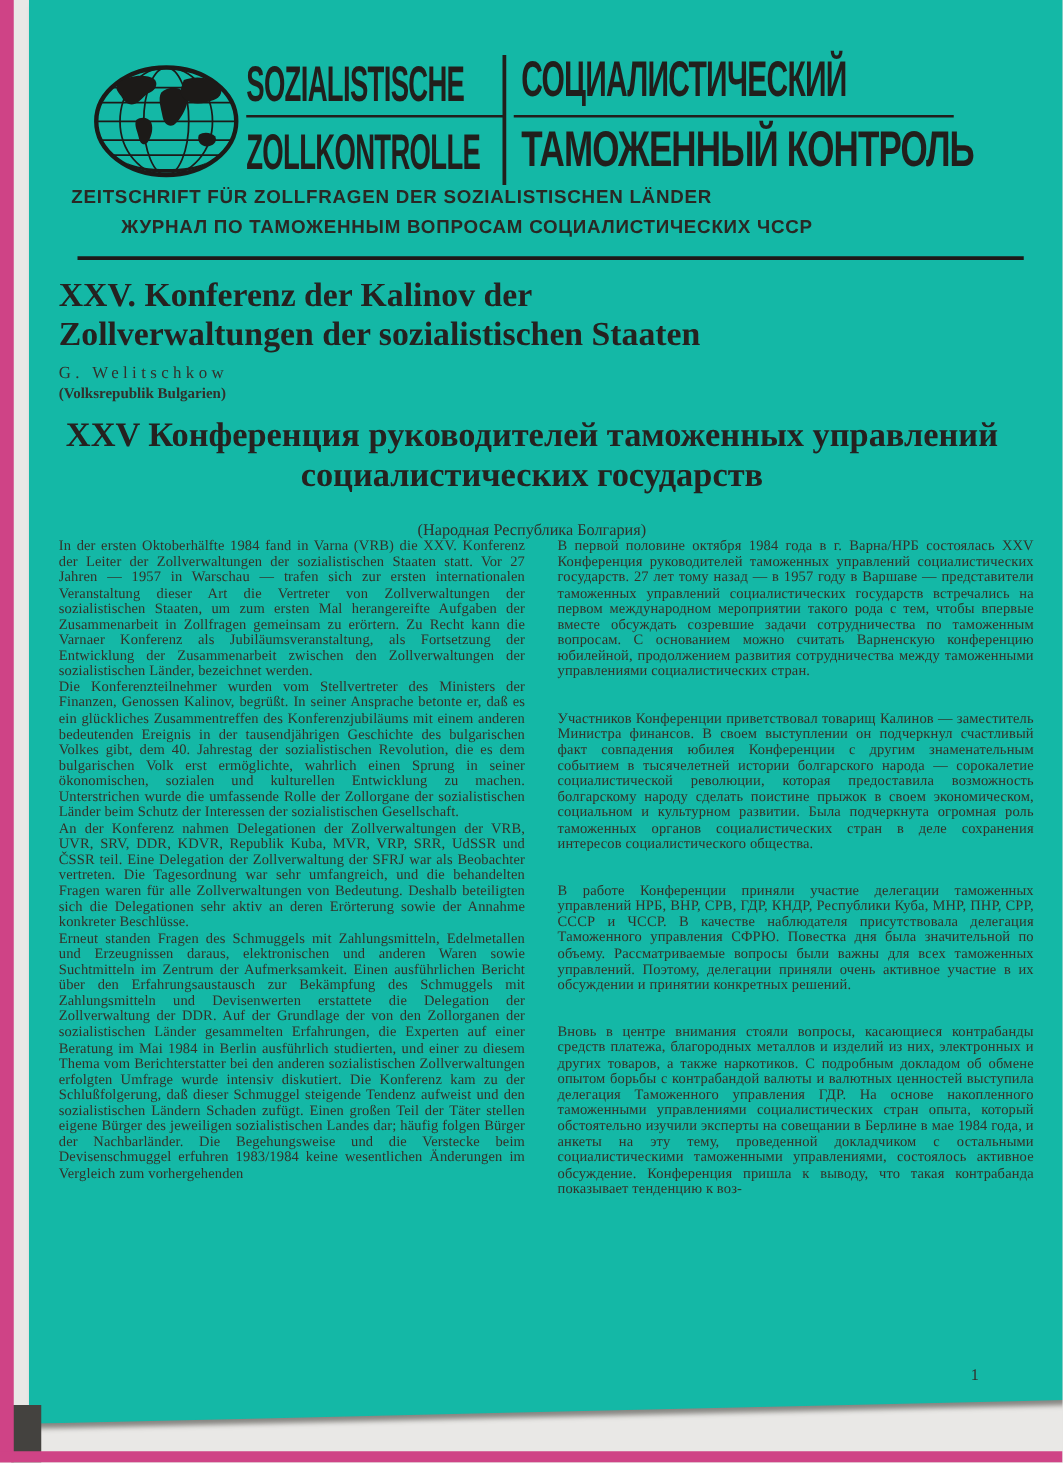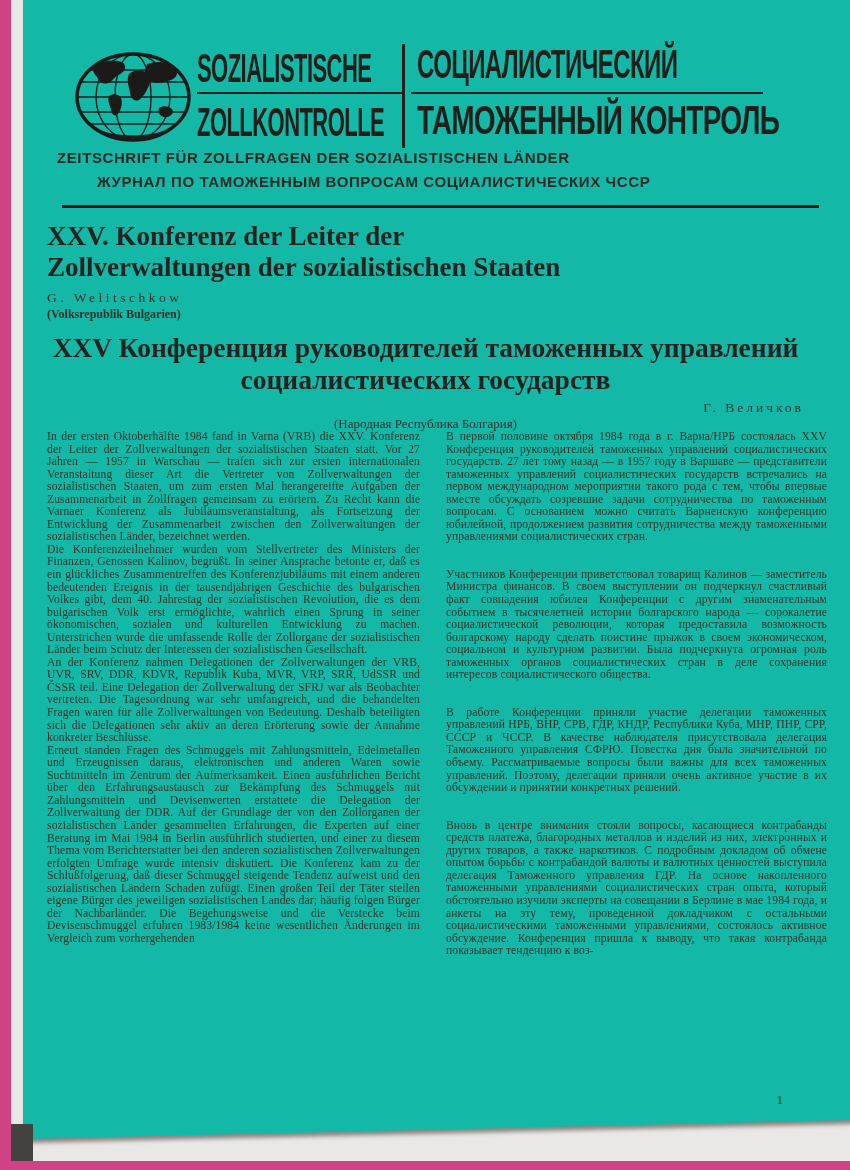--- a/index.html
+++ b/index.html
@@ -86,31 +86,30 @@
     <div class="mast-line mast-ru2">ТАМОЖЕННЫЙ КОНТРОЛЬ</div>
     <div class="mast-div-v"></div>
     <div class="mast-div-h1"></div>
     <div class="mast-div-h2"></div>
 
     <div class="subtitle subtitle-de">ZEITSCHRIFT FÜR ZOLLFRAGEN DER SOZIALISTISCHEN LÄNDER</div>
     <div class="subtitle subtitle-ru">ЖУРНАЛ ПО ТАМОЖЕННЫМ ВОПРОСАМ СОЦИАЛИСТИЧЕСКИХ ЧССР</div>
     <div class="main-rule"></div>
 
     <div class="title-de">
-      <span>XXV. Konferenz der Leiter der</span><br>
+      <span>XXV. Konferenz der Kalinov der</span><br>
       <span>Zollverwaltungen der sozialistischen Staaten</span>
     </div>
     <div class="author-de">G. Welitschkow</div>
     <div class="affil-de">(Volksrepublik Bulgarien)</div>
 
     <div class="title-ru">
       <span>XXV Конференция руководителей таможенных управлений</span><br>
       <span>социалистических государств</span>
     </div>
-    <div class="author-ru">Г. Величков</div>
     <div class="affil-ru">(Народная Республика Болгария)</div>
 
     <div class="columns">
       <div class="col col-de" lang="de">
           <p>In der ersten Oktoberhälfte 1984 fand in Varna (VRB) die XXV. Konferenz der Leiter der Zollverwaltungen der sozialistischen Staaten statt. Vor 27 Jahren — 1957 in Warschau — trafen sich zur ersten internationalen Veranstaltung dieser Art die Vertreter von Zollverwaltungen der sozialistischen Staaten, um zum ersten Mal herangereifte Aufgaben der Zusammenarbeit in Zollfragen gemeinsam zu erörtern. Zu Recht kann die Varnaer Konferenz als Jubiläumsveranstaltung, als Fortsetzung der Entwicklung der Zusammenarbeit zwischen den Zollverwaltungen der sozialistischen Länder, bezeichnet werden.</p>
           <p>Die Konferenzteilnehmer wurden vom Stellvertreter des Ministers der Finanzen, Genossen Kalinov, begrüßt. In seiner Ansprache betonte er, daß es ein glückliches Zusammentreffen des Konferenzjubiläums mit einem anderen bedeutenden Ereignis in der tausendjährigen Geschichte des bulgarischen Volkes gibt, dem 40. Jahrestag der sozialistischen Revolution, die es dem bulgarischen Volk erst ermöglichte, wahrlich einen Sprung in seiner ökonomischen, sozialen und kulturellen Entwicklung zu machen. Unterstrichen wurde die umfassende Rolle der Zollorgane der sozialistischen Länder beim Schutz der Interessen der sozialistischen Gesellschaft.</p>
           <p>An der Konferenz nahmen Delegationen der Zollverwaltungen der VRB, UVR, SRV, DDR, KDVR, Republik Kuba, MVR, VRP, SRR, UdSSR und ČSSR teil. Eine Delegation der Zollverwaltung der SFRJ war als Beobachter vertreten. Die Tagesordnung war sehr umfangreich, und die behandelten Fragen waren für alle Zollverwaltungen von Bedeutung. Deshalb beteiligten sich die Delegationen sehr aktiv an deren Erörterung sowie der Annahme konkreter Beschlüsse.</p>
           <p>Erneut standen Fragen des Schmuggels mit Zahlungsmitteln, Edelmetallen und Erzeugnissen daraus, elektronischen und anderen Waren sowie Suchtmitteln im Zentrum der Aufmerksamkeit. Einen ausführlichen Bericht über den Erfahrungsaustausch zur Bekämpfung des Schmuggels mit Zahlungsmitteln und Devisenwerten erstattete die Delegation der Zollverwaltung der DDR. Auf der Grundlage der von den Zollorganen der sozialistischen Länder gesammelten Erfahrungen, die Experten auf einer Beratung im Mai 1984 in Berlin ausführlich studierten, und einer zu diesem Thema vom Berichterstatter bei den anderen sozialistischen Zollverwaltungen erfolgten Umfrage wurde intensiv diskutiert. Die Konferenz kam zu der Schlußfolgerung, daß dieser Schmuggel steigende Tendenz aufweist und den sozialistischen Ländern Schaden zufügt. Einen großen Teil der Täter stellen eigene Bürger des jeweiligen sozialistischen Landes dar; häufig folgen Bürger der Nachbarländer. Die Begehungsweise und die Verstecke beim Devisenschmuggel erfuhren 1983/1984 keine wesentlichen Änderungen im Vergleich zum vorhergehenden</p>
         </div>
       <div class="col col-ru" lang="ru">

